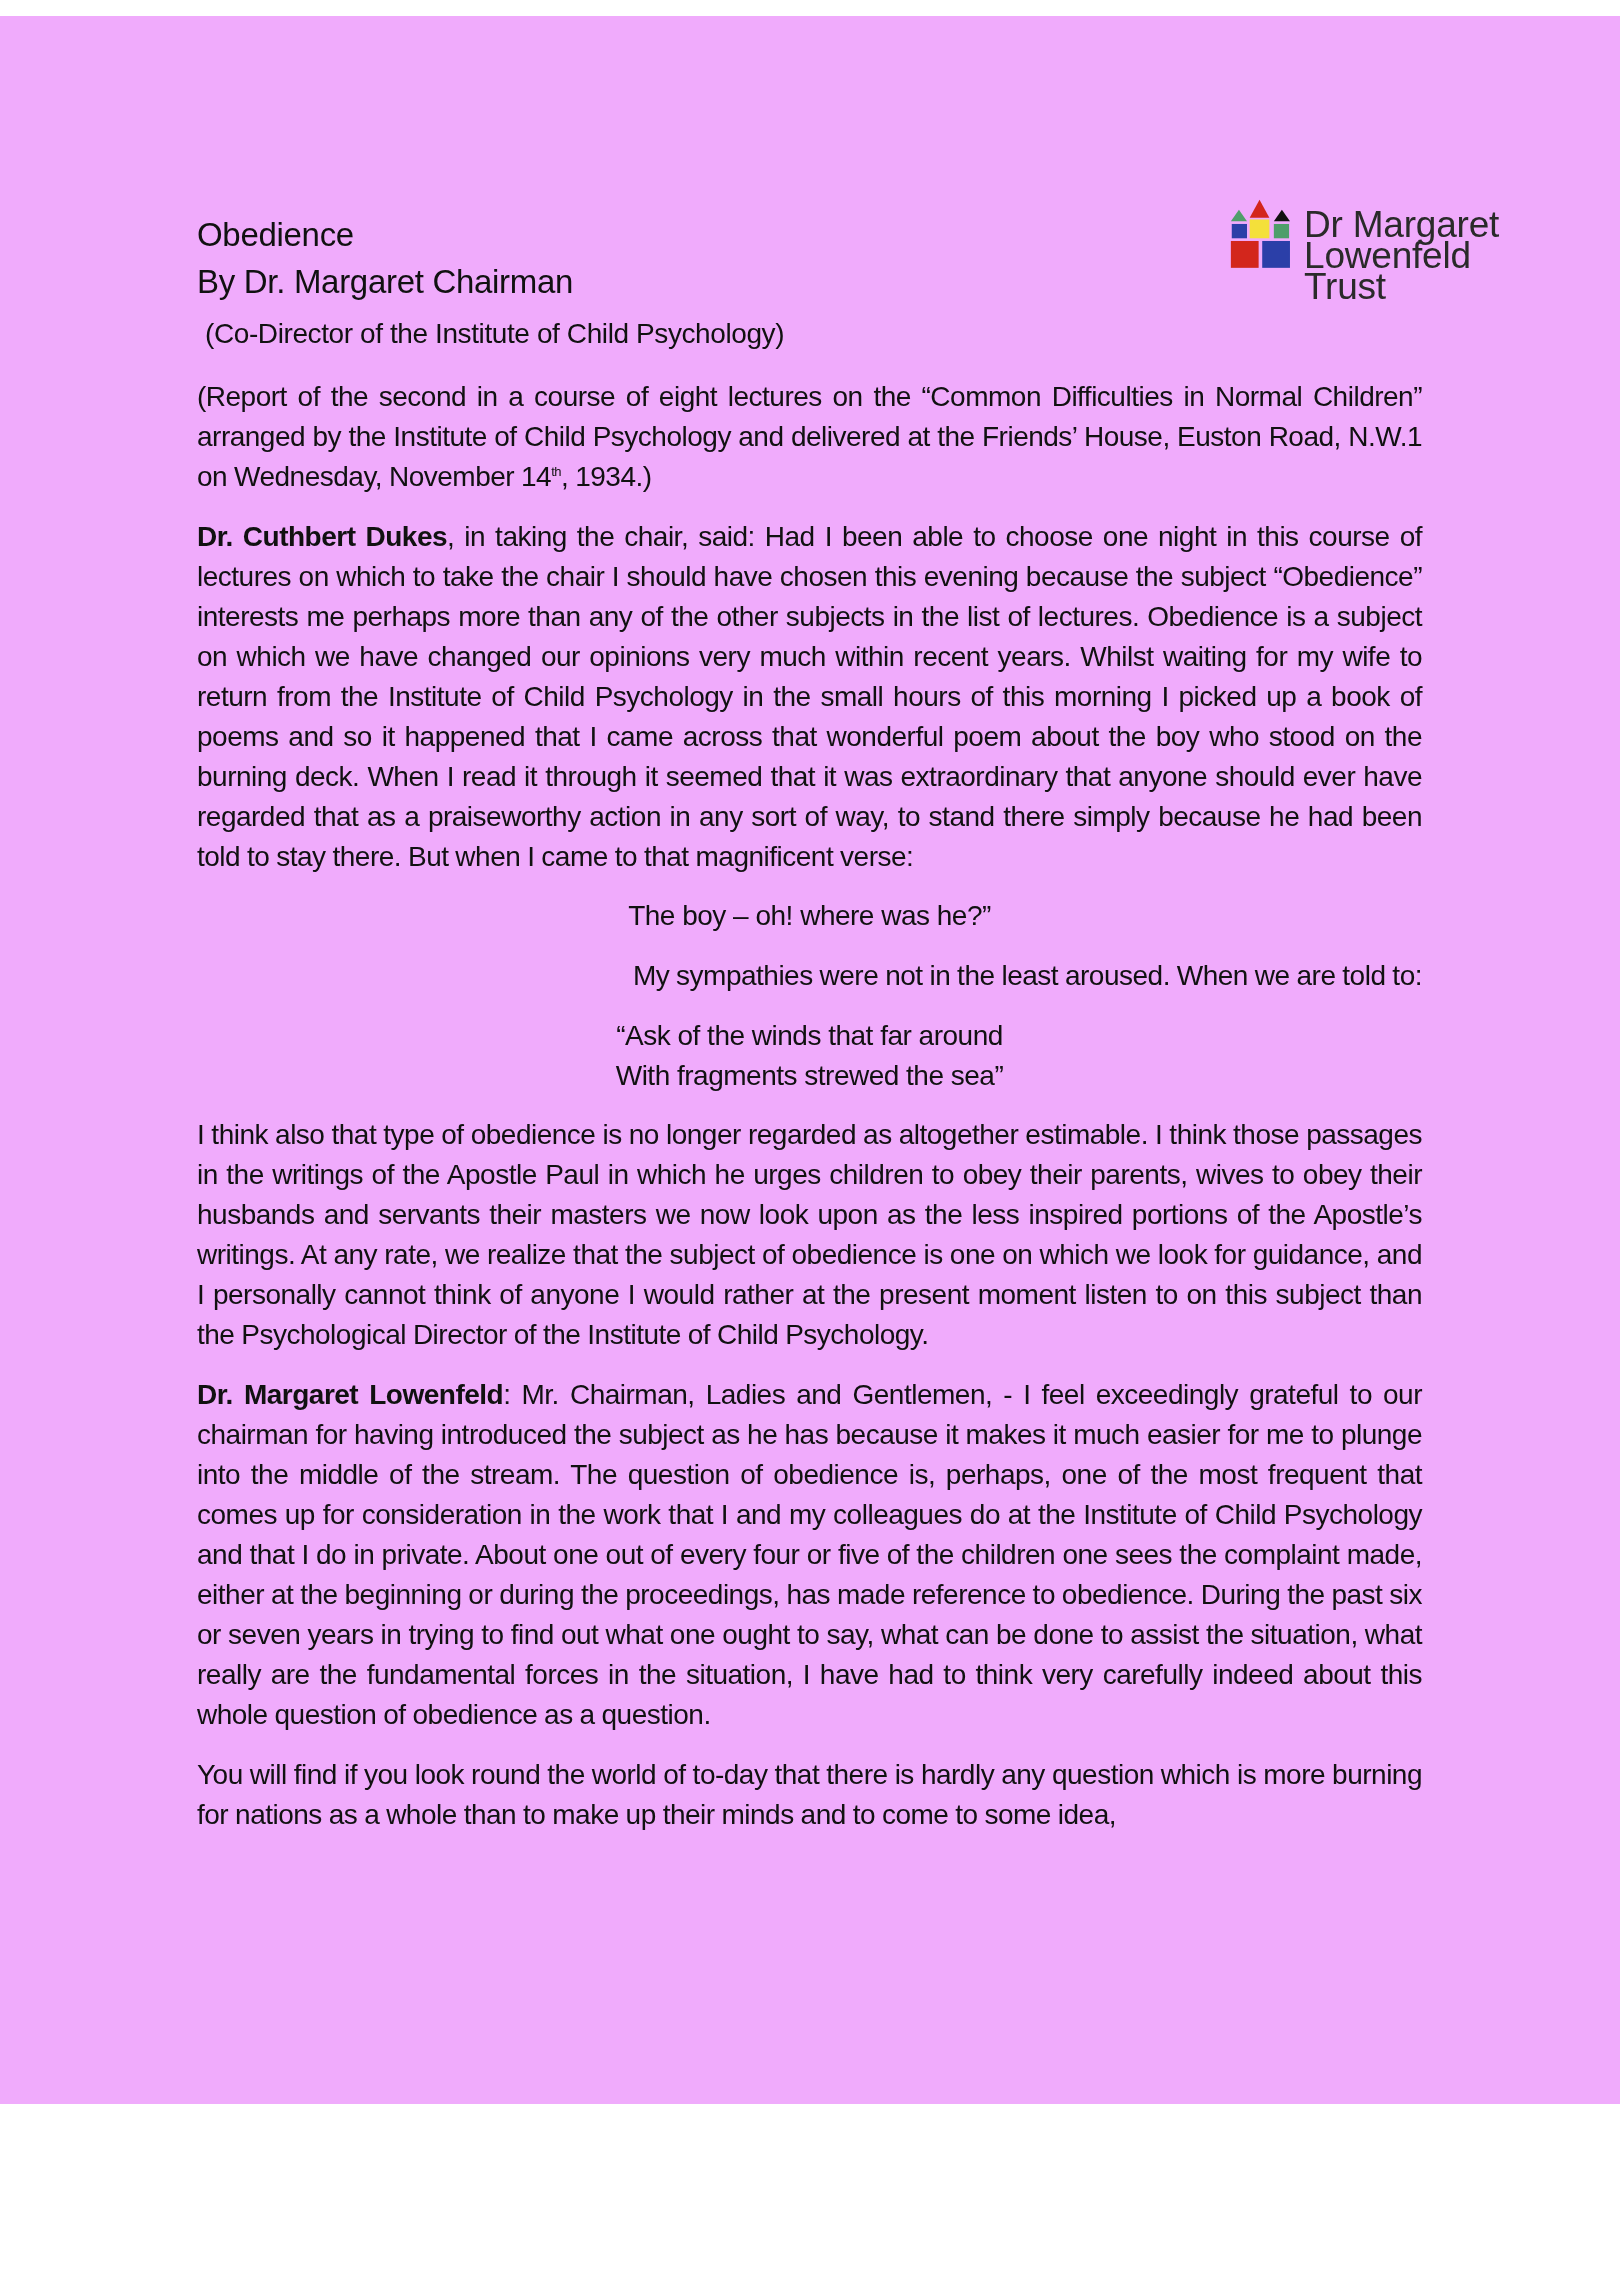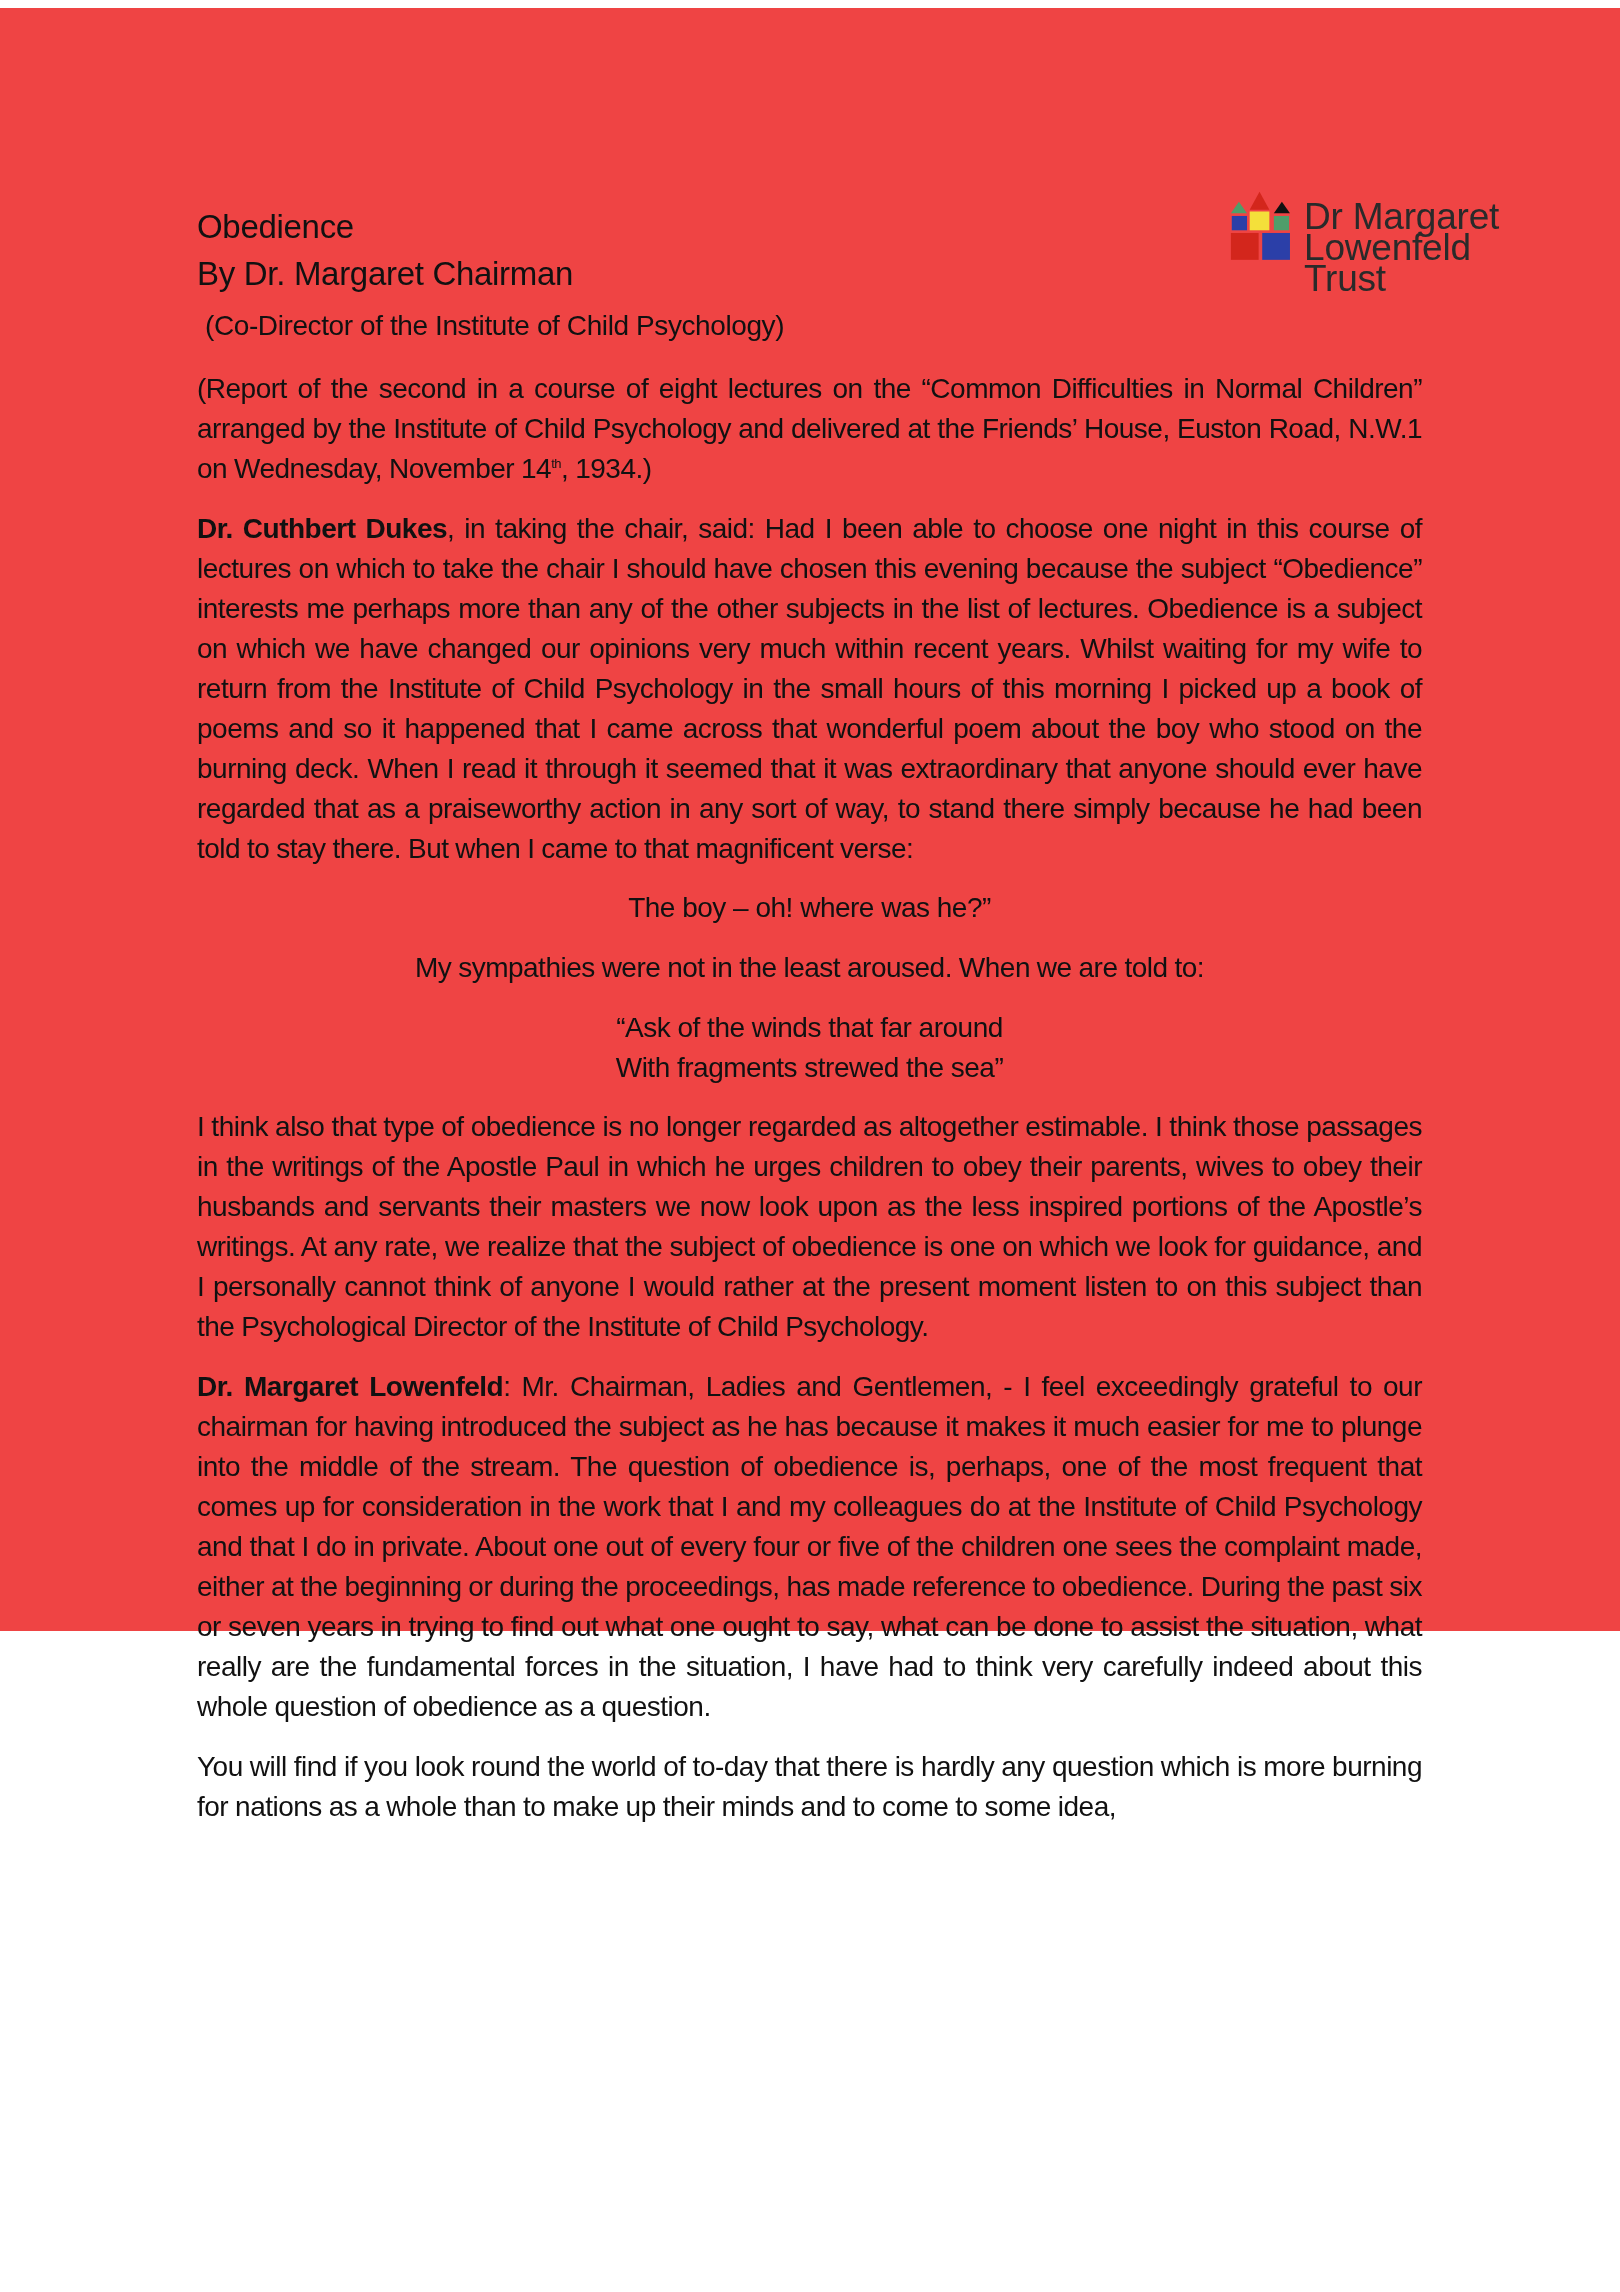--- a/index.html
+++ b/index.html
@@ -1,36 +1,36 @@
 <!DOCTYPE html>
 <html style="font-size:14.3px"><head>
 <meta charset="utf-8">
 <style>
   html, body { margin: 0; padding: 0; background: #ffffff; }
   body { width: 1620px; height: 2293px; position: relative; overflow: hidden; }
   .page {
-    position: absolute; left: 0; top: 8px; width: 1620px; height: 1623px;
-    background: #ef4444; color: #111111;
+    position: absolute; left: 0; top: 16px; width: 1620px; height: 2088px;
+    background: #f0abfc; color: #111111;
     font-family: "Liberation Sans", "DejaVu Sans", sans-serif;
   }
   .header { position: absolute; left: 197px; top: 195px; }
   .title { font-size: 33px; line-height: 47px; margin: 0; font-weight: normal; letter-spacing: -0.3px; }
   .byline { font-size: 33px; line-height: 47px; margin: 0; font-weight: normal; letter-spacing: -0.3px; }
   .subtitle { font-size: 28px; line-height: 41px; margin: 8px; letter-spacing: -0.4px; }
 
   .logo { position: absolute; left: 1229px; top: 182px; width: 304px; height: 81px; }
   .logo-mark { position: absolute; left: 0; top: 0; width: 70px; height: 77px; }
   .logo-text { position: absolute; left: 75px; top: 10.7px; font-size: 37px; line-height: 31px; color: #2a2a2a; letter-spacing: -0.2px; }
 
   .body { position: absolute; left: 197px; top: 361px; width: 1225px; }
   p.para {
     margin: 0 0 19.7px 0; font-size: 28px; line-height: 40px;
     text-align: justify; letter-spacing: -0.5px; word-spacing: -0.4px;
   }
-  p.para.nojust { text-align: center; }
+  p.para.nojust { text-align: right; }
   .speaker { font-weight: bold; }
   sup { font-size: 13px; line-height: 0; vertical-align: super; margin-top: 11px; }
   .verse { text-align: center; font-size: 28px; line-height: 40px; margin: 0 0 19.7px 0; letter-spacing: -0.5px; }
   .verse-line { display: block; }
 </style>
 </head>
 <body>
 
 <div class="page">
 

